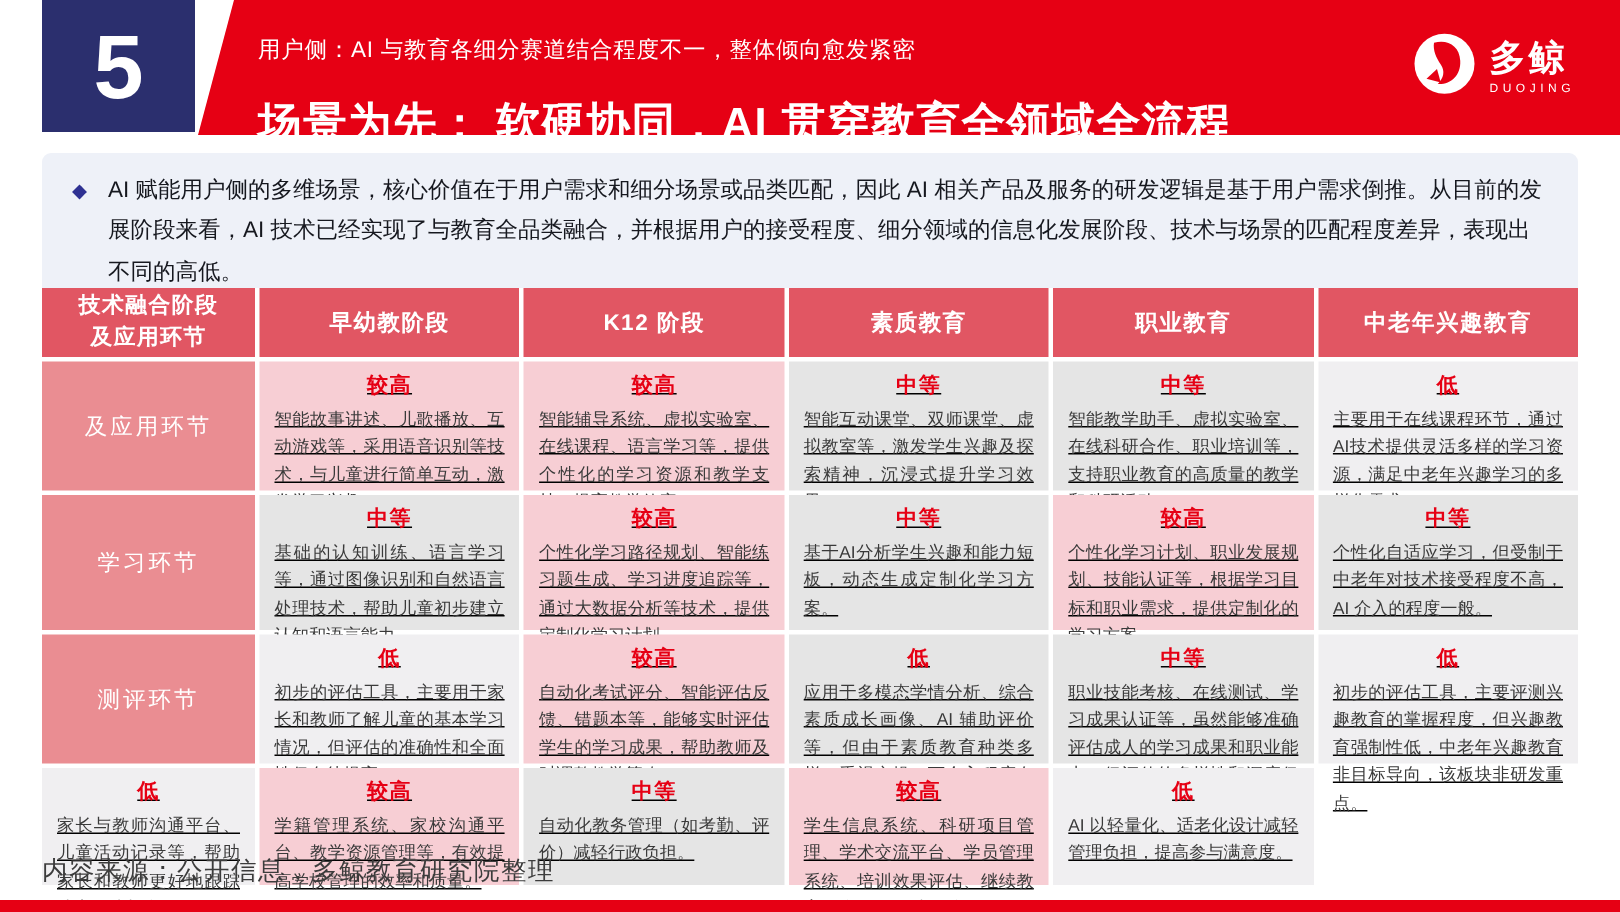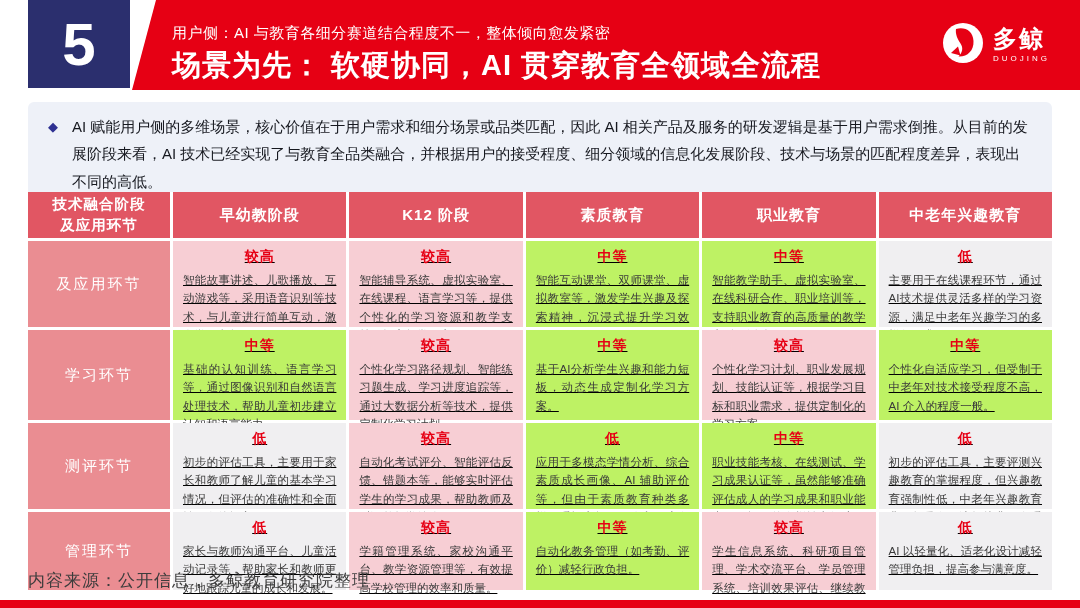--- a/index.html
+++ b/index.html
@@ -15,21 +15,21 @@
     position:absolute; inset:0; background:#e60014;
     clip-path:polygon(156px 0, 100% 0, 100% 100%, 132px 100%);
   }
   .num-box {
     position:absolute; left:28px; top:0; width:102px; height:88px;
     background:#2b2f6e; color:#ffffff; font-size:60px; font-weight:700;
     display:flex; align-items:center; justify-content:center; z-index:2;
   }
   .banner-text { position:absolute; left:172px; top:24px; z-index:3; color:#ffffff; }
   .kicker { font-size:15px; letter-spacing:0.5px; }
-  .big-title { margin-top:3px; font-size:29px; font-weight:800; letter-spacing:1px; }
+  .big-title { margin-top:20px; font-size:29px; font-weight:800; letter-spacing:1px; }
   .logo {
     position:absolute; right:30px; top:50%; transform:translateY(-50%);
     display:flex; align-items:center; gap:9px; z-index:3; color:#ffffff;
   }
   .logo-cn { font-size:24px; font-weight:800; letter-spacing:2px; line-height:1; }
   .logo-en { font-size:8px; letter-spacing:3px; margin-top:3px; }
 
   
   .intro {
     position:relative; margin:12px 28px 0; background:#eef1f8; border-radius:6px;
@@ -49,21 +49,21 @@
     display:flex; align-items:center; justify-content:center; text-align:center;
     letter-spacing:1px;
   }
   .th-corner { white-space:pre-line; line-height:1.45; font-size:14.5px; }
   .rl {
     background:#ea8d92; color:#ffffff; font-size:15px; letter-spacing:2px;
     display:flex; align-items:center; justify-content:center;
   }
   .cell { padding:7px 10px 6px;text-decoration:underline; }
   .cell[data-tone="high"] { background:#f7ced4; }
-  .cell[data-tone="mid"]  { background:#bef264; }
+  .cell[data-tone="mid"]  { background:#e5e5e5; }
   .cell[data-tone="low"]  { background:#f0eff1; }
   .rating {
     color:#e60014; font-weight:700; font-size:14px; text-align:center;
     margin-bottom:5px; letter-spacing:1px;
   }
   .desc { font-size:11.5px; color:#3a3a3a; line-height:1.6; text-align:justify; }
 
   
   .source { position:absolute; left:28px; bottom:16px; font-size:17px; color:#3c3c3c; letter-spacing:1px; }
   .bottom-bar { position:absolute; left:0; right:0; bottom:0; height:8px; background:#e60014; }
@@ -169,21 +169,20 @@
   </div>
   <div class="cell" data-tone="mid">
     <div class="rating">中等</div>
     <div class="desc">职业技能考核、在线测试、学习成果认证等，虽然能够准确评估成人的学习成果和职业能力，但评估的多样性和深度仍有提升空间。</div>
   </div>
   <div class="cell" data-tone="low">
     <div class="rating">低</div>
     <div class="desc">初步的评估工具，主要评测兴趣教育的掌握程度，但兴趣教育强制性低，中老年兴趣教育非目标导向，该板块非研发重点。</div>
   </div>
 
-  <div class="rl">管理环节</div>
   <div class="cell" data-tone="low">
     <div class="rating">低</div>
     <div class="desc">家长与教师沟通平台、儿童活动记录等，帮助家长和教师更好地跟踪儿童的成长和发展。</div>
   </div>
   <div class="cell" data-tone="high">
     <div class="rating">较高</div>
     <div class="desc">学籍管理系统、家校沟通平台、教学资源管理等，有效提高学校管理的效率和质量。</div>
   </div>
   <div class="cell" data-tone="mid">
     <div class="rating">中等</div>

